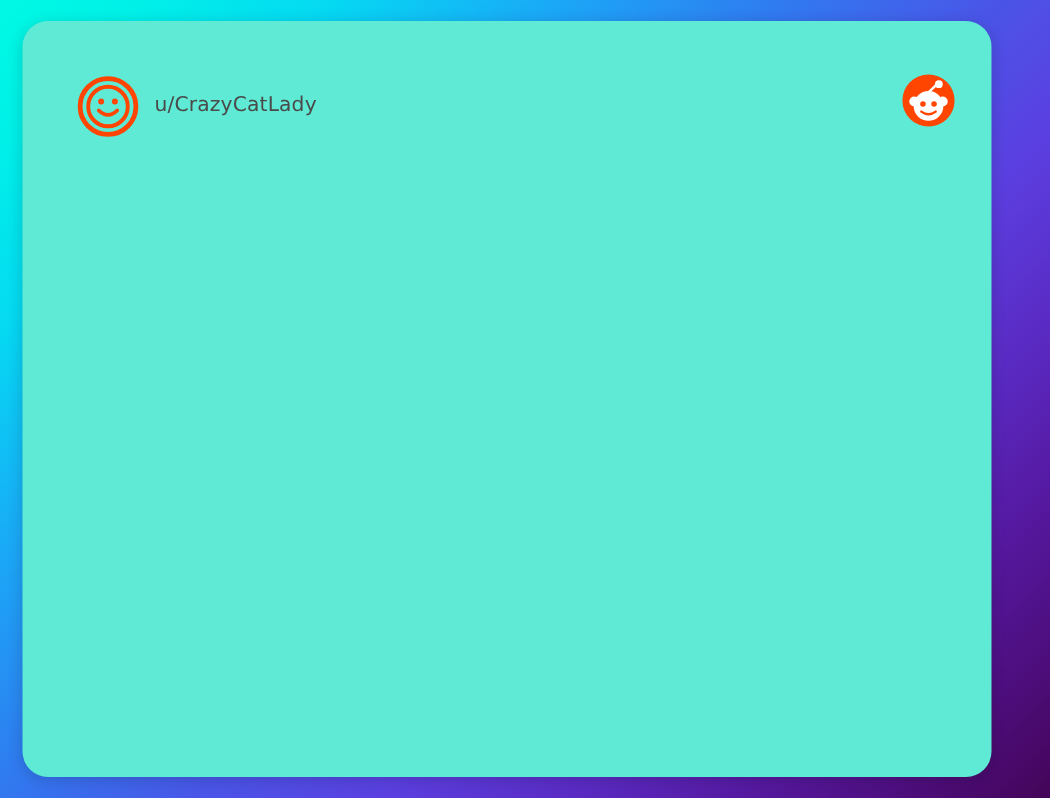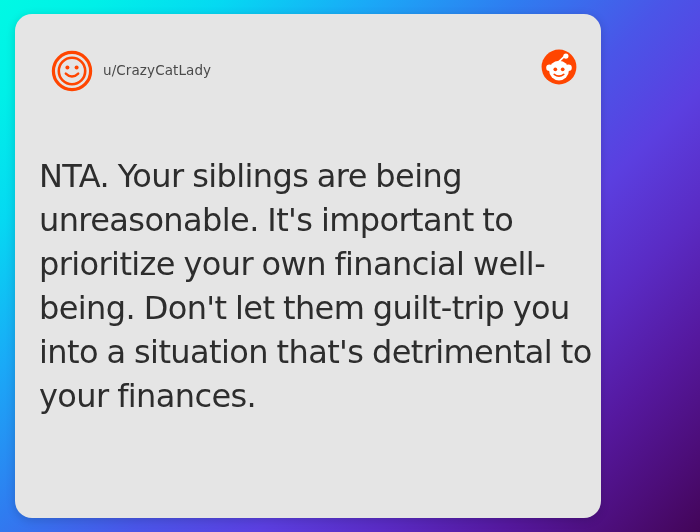--- a/index.html
+++ b/index.html
@@ -28,23 +28,23 @@
         #5b3fe0 64%,
         #5a2bc4 74%,
         #55189e 84%,
         #4c0d78 93%,
         #430558 100%);
   }
   .card {
     position: absolute;
     left: 15px;
     top: 14px;
-    width: 586px;
+    width: 646px;
     height: 504px;
-    background: #e5e5e5;
+    background: #5eead4;
     border-radius: 17px;
     box-shadow: 0 2px 10px rgba(0,0,0,0.16);
     overflow: hidden;
   }
   .card-header {
     position: absolute;
     left: 0;
     top: 0;
     right: 0;
     height: 92px;
@@ -121,17 +121,16 @@
           <circle cx="24.9" cy="7.1" r="2.6" fill="#FFFFFF"></circle>
           <path d="M18.4 12.2 L23.4 7.4" stroke="#FFFFFF" stroke-width="1.7" fill="none" stroke-linecap="round"></path>
           <circle cx="14.3" cy="20.3" r="1.85" fill="#FF4500"></circle>
           <circle cx="21.7" cy="20.3" r="1.85" fill="#FF4500"></circle>
           <path d="M13.2 25.4 Q18 28.9 22.8 25.4" fill="none" stroke="#FF4500" stroke-width="1.6" stroke-linecap="round"></path>
         </svg>
       </div>
 
     </div>
 
-    <div class="body-text">NTA. Your siblings are being unreasonable. It's important to prioritize your own financial well-being. Don't let them guilt-trip you into a situation that's detrimental to your finances.</div>
 
   </div>
 
 </div>
 
 </body></html>

